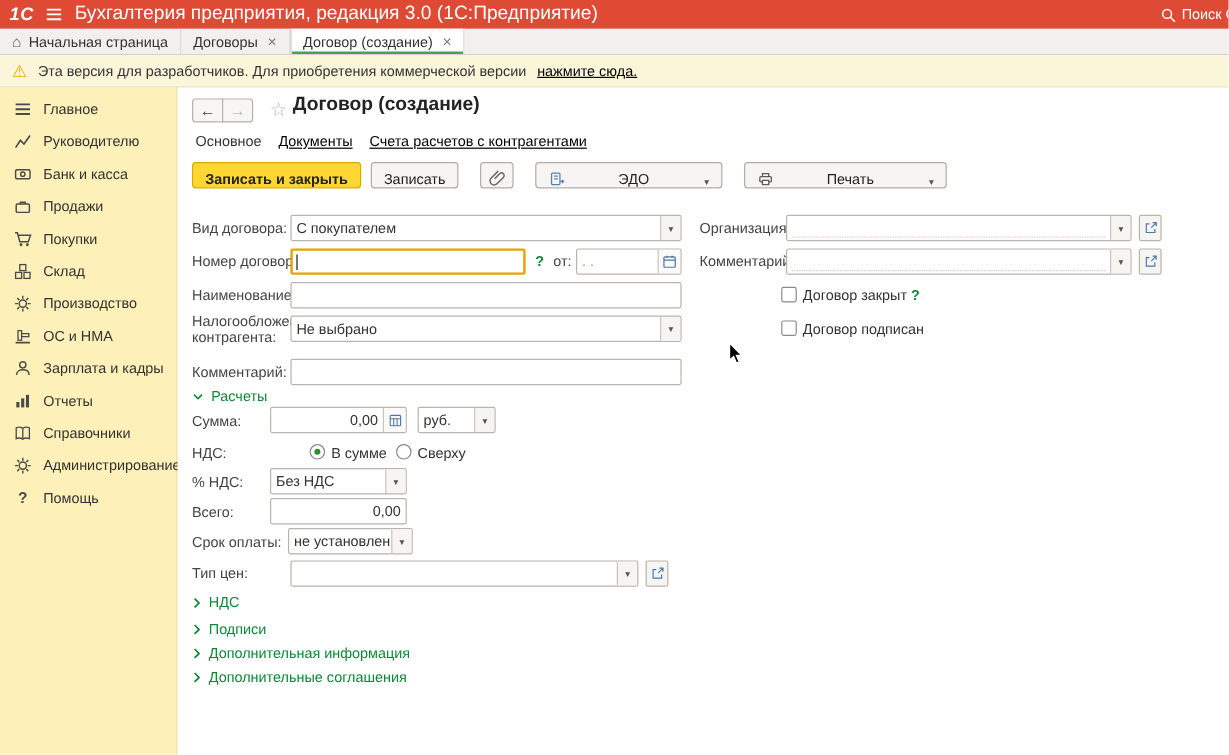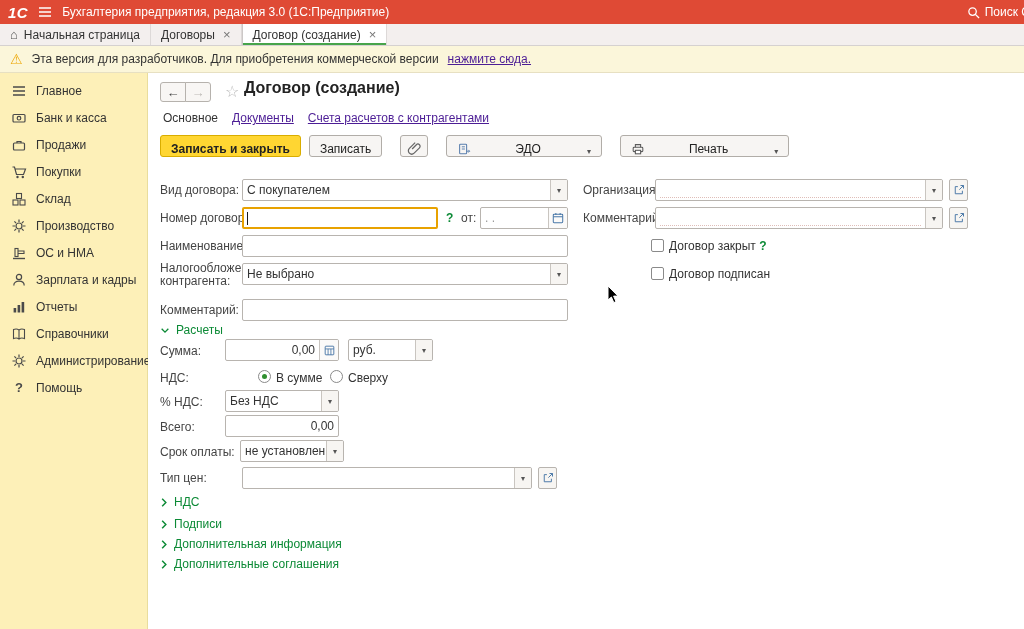--- a/index.html
+++ b/index.html
@@ -3,37 +3,37 @@
 <meta charset="utf-8">
 <style>
   html,body{margin:0;padding:0;background:#fff;}
   #app{position:relative;width:1024px;height:629px;overflow:hidden;
        font-family:"Liberation Sans",sans-serif;font-size:12px;color:#333;background:#fff;}
   
   .topbar{position:absolute;left:0;top:0;width:1024px;height:24px;background:#df4a35;
           display:flex;align-items:center;gap:10px;padding:0 8px;box-sizing:border-box;color:#fff;overflow:hidden;}
   .logo{font-weight:bold;font-style:italic;font-size:15px;letter-spacing:.5px;}
   .burger{display:flex;align-items:center;}
-  .tb-title{font-size:12px;white-space:nowrap;}
+  .tb-title{font-size:16px;white-space:nowrap;}
   .tb-spacer{flex:1;}
   .tb-search{display:flex;align-items:center;gap:5px;white-space:nowrap;margin-right:-14px;}
   
   .tabbar{position:absolute;left:0;top:24px;width:1024px;height:22px;background:#f3efee;
           border-bottom:1px solid #d5d1d0;display:flex;box-sizing:border-box;}
   .tab{display:flex;align-items:center;gap:6px;padding:0 10px;border-right:1px solid #ddd9d8;
        color:#333;white-space:nowrap;cursor:default;}
   .tab .home{font-size:13px;color:#555;}
   .tab .x{color:#777;font-size:13px;margin-left:2px;}
   .tab.active{background:#fff;box-shadow:inset 0 -2px 0 #47a44b;border-left:1px solid #ccc8c7;}
   
   .warnbar{position:absolute;left:0;top:46px;width:1024px;height:27px;background:#fbf6da;
            border-bottom:1px solid #e7e0c2;display:flex;align-items:center;gap:9px;
            padding:0 10px;box-sizing:border-box;}
   .warn-ico{color:#eda500;font-size:14px;}
-  .link{color:#4c1d95;text-decoration:underline;cursor:pointer;}
+  .link{color:#000000;text-decoration:underline;cursor:pointer;}
   
   .sidebar{position:absolute;left:0;top:73px;width:148px;bottom:0;background:#fdf0b8;
            border-right:1px solid #e9dd9d;box-sizing:border-box;padding-top:4px;}
   .side-item{height:27px;display:flex;align-items:center;gap:9px;padding-left:11px;cursor:pointer;}
   .side-item .ico{width:16px;height:16px;display:flex;align-items:center;justify-content:center;flex:none;}
   .side-item .ico.qm{font-weight:bold;font-size:13px;color:#4a4a4a;}
   
   .main{position:absolute;left:148px;top:73px;right:0;bottom:0;background:#fff;}
   .lbl{position:absolute;color:#444;white-space:nowrap;}
   .navbtns{position:absolute;left:12px;top:9px;display:flex;}
@@ -128,20 +128,28 @@
       <span class="ico">
           <svg width="16" height="16" viewBox="0 0 16 16">
             <path d="M2 4h12M2 8h12M2 12h12" stroke="#4a4a4a" stroke-width="1.6"></path>
           </svg>
         </span>
       <span>Главное</span>
     </div>
     <div class="side-item">
       <span class="ico">
           <svg width="16" height="16" viewBox="0 0 16 16">
+            <path d="M2 13l4-6 3 3 5-7" stroke="#4a4a4a" fill="none" stroke-width="1.4"></path>
+          </svg>
+        </span>
+      <span>Руководителю</span>
+    </div>
+    <div class="side-item">
+      <span class="ico">
+          <svg width="16" height="16" viewBox="0 0 16 16">
             <rect x="2" y="4.5" width="12" height="7.5" rx="1" stroke="#4a4a4a" fill="none" stroke-width="1.2"></rect>
             <circle cx="8" cy="8.2" r="1.8" stroke="#4a4a4a" fill="none" stroke-width="1.2"></circle>
           </svg>
         </span>
       <span>Банк и касса</span>
     </div>
     <div class="side-item">
       <span class="ico">
           <svg width="16" height="16" viewBox="0 0 16 16">
             <rect x="2.5" y="6" width="11" height="7" rx="1" stroke="#4a4a4a" fill="none" stroke-width="1.2"></rect>
@@ -367,21 +375,21 @@
     <div class="lbl" style="left:12px;top:271px">Сумма:</div>
     <div class="fld" style="left:77px;top:266px;width:114px">
       <span class="num">0,00</span>
       <span class="cell">
         <svg width="11" height="11" viewBox="0 0 14 14">
             <rect x="1.5" y="1.5" width="11" height="11" rx="1" stroke="#4a78a8" fill="none" stroke-width="1.2"></rect>
             <path d="M1.5 5h11M5.2 5v7.5M8.8 5v7.5" stroke="#4a78a8" stroke-width="1.1"></path>
           </svg>
       </span>
     </div>
-    <div class="fld" style="left:200px;top:266px;width:85px">
+    <div class="fld" style="left:200px;top:266px;width:65px">
       <span class="val">руб.</span>
       <span class="flex1"></span>
       <span class="arr">
           <span>▾</span>
         </span>
     </div>
 
     <div class="lbl" style="left:12px;top:298px">НДС:</div>
     <div class="radio sel" style="left:110px;top:297px"></div>
     <div class="cblbl" style="left:128px;top:298px">В сумме</div>

